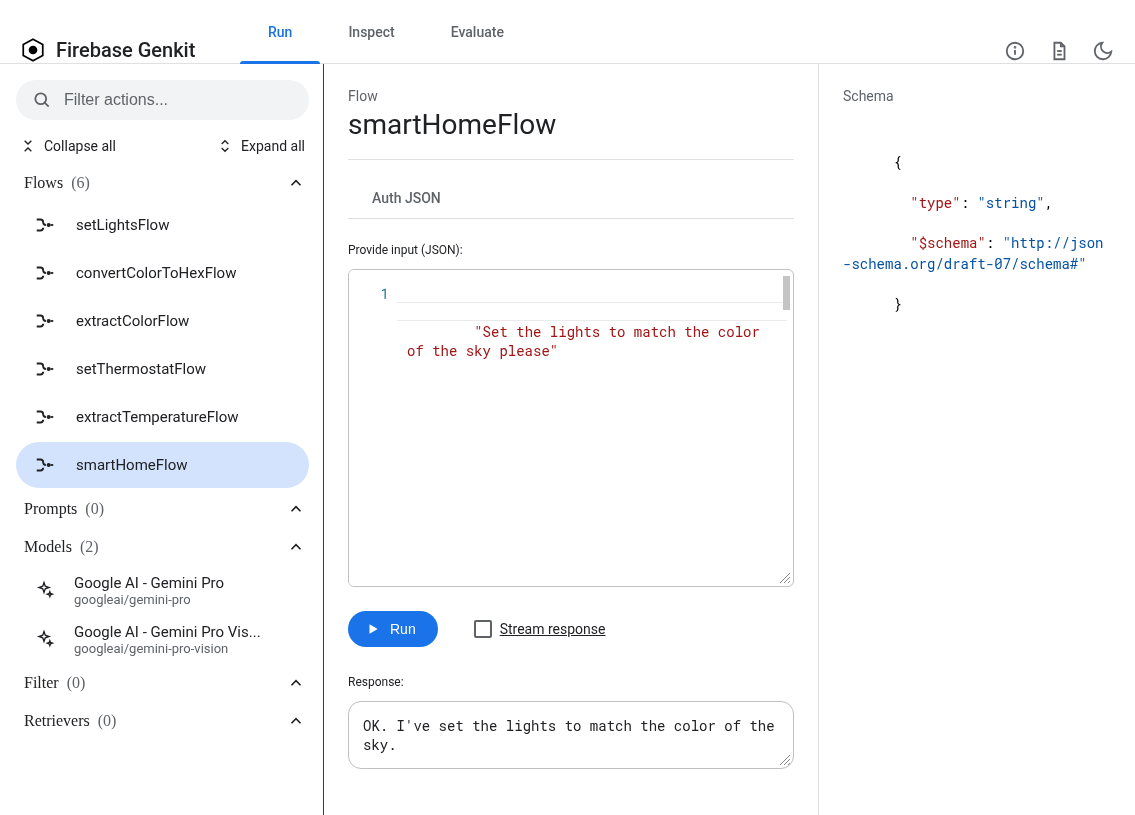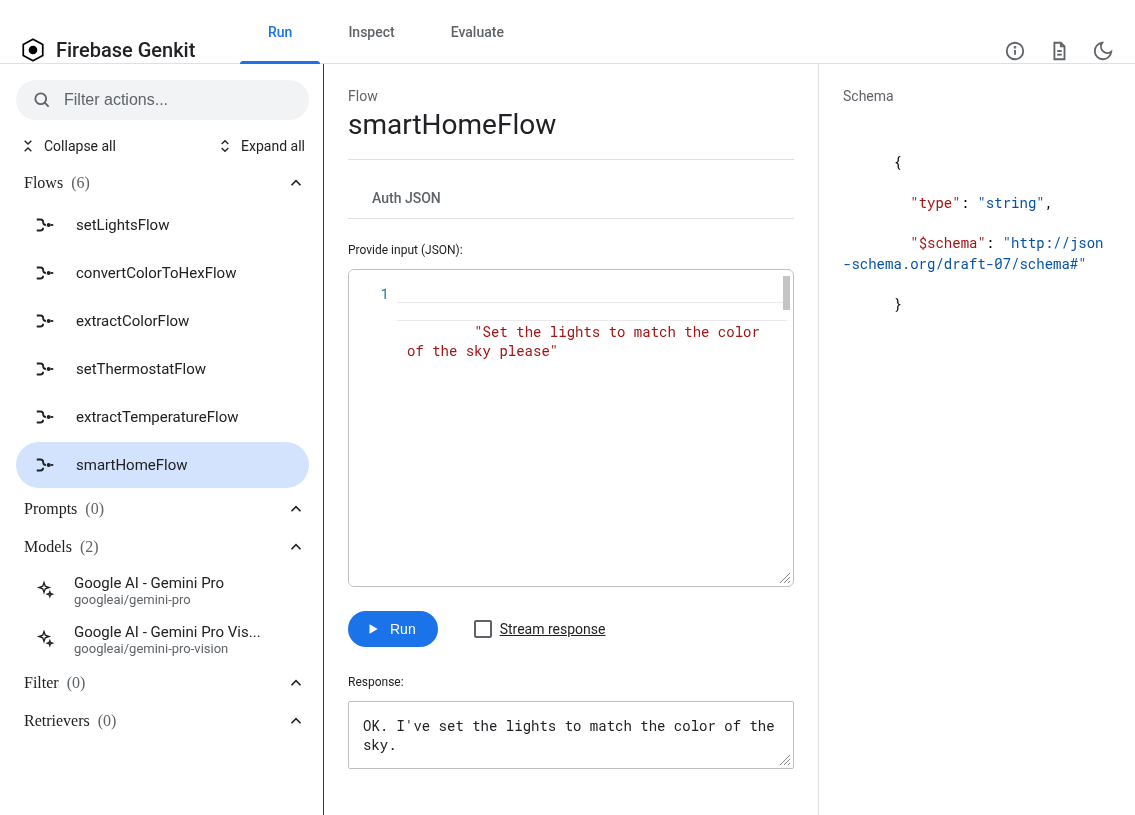--- a/index.html
+++ b/index.html
@@ -124,21 +124,21 @@
   .resize-handle svg{position:absolute;right:0;bottom:0;}
   .run-row{display:flex;align-items:center;gap:36px;margin:24px 0 28px;}
   .run-btn{
     display:flex;align-items:center;gap:10px;
     background:#1a73e8;color:#fff;border:none;border-radius:22px;
     padding:10px 22px 10px 18px;font-size:14px;font-weight:500;cursor:pointer;
   }
   .chk-wrap{display:flex;align-items:center;gap:8px;text-decoration:underline;}
   .chk{width:18px;height:18px;border:2px solid #5f6368;border-radius:2px;}
   .response-box{
-    border:1px solid #c0c0c0;border-radius:2px;padding:14px 14px;
+    border:1px solid #c0c0c0;border-radius:13px;padding:14px 14px;
     font-family:"Roboto Mono",Consolas,monospace;font-size:14px;
     color:#202124;min-height:58px;position:relative;
   }
 
   
   .schema-title{font-size:14px;color:#5f6368;margin-bottom:28px;font-family:"Google Sans",Roboto,sans-serif;}
   .schema-code{font-size:14px;line-height:1.45;white-space:pre-wrap;word-break:break-all;}
   .tok-key{color:#a31515;}
   .tok-str{color:#0451a5;}
   .tok-plain{color:#000;}

